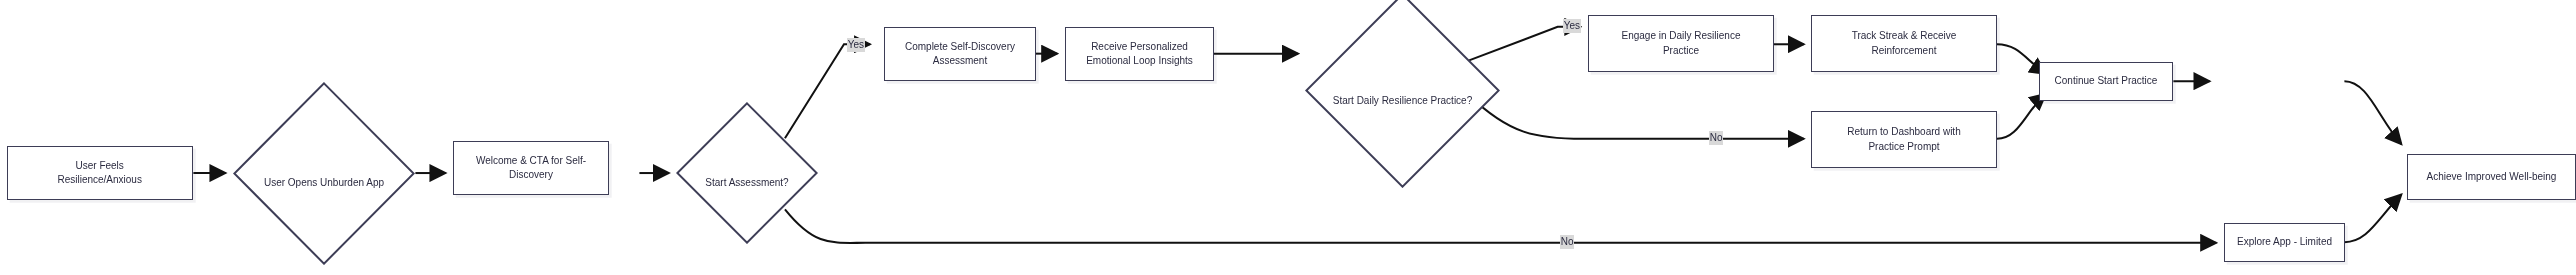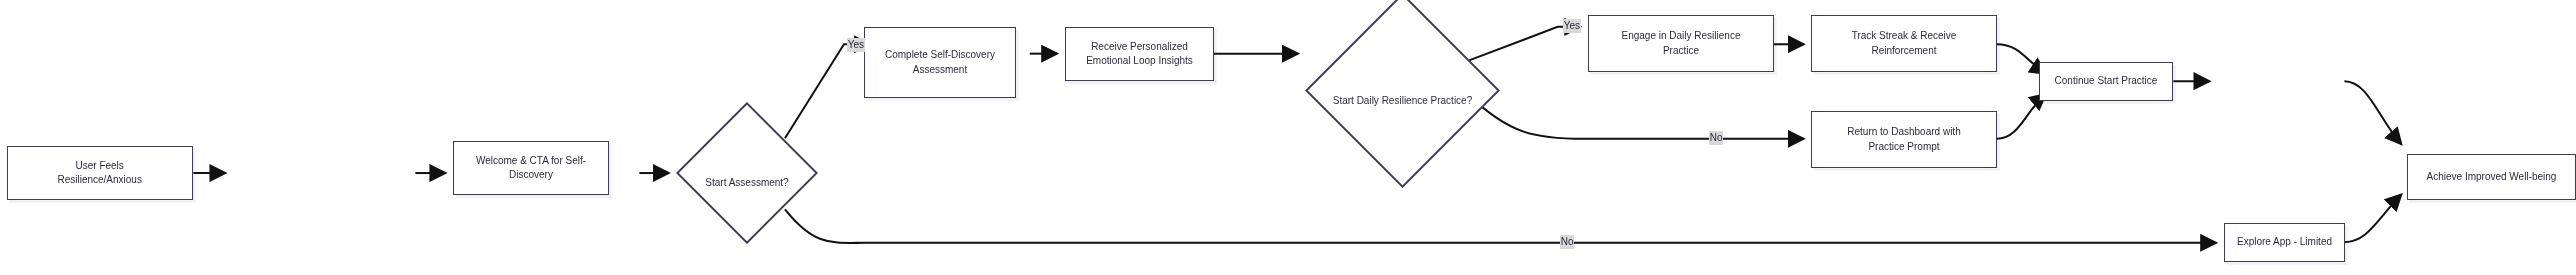--- a/index.html
+++ b/index.html
@@ -117,36 +117,42 @@
     <path d="M3495,361 C3530,361 3545,325 3580,290" stroke="#111111" stroke-width="3" fill="none" marker-end="url(#arrow)"></path>
   </svg>
 
   <div class="node process" style="left:6.7px; top:146px; width:186px; height:54px;">
     <span>
       <span>User Feels</span><br>
       <span>Resilience/Anxious</span>
     </span>
   </div>
 
+  <div class="node decision" style="left:233px; top:82px; width:182px; height:183px;">
+    <svg class="diamond-shape" viewBox="0 0 272 273" preserveAspectRatio="none">
+      <polygon points="136,2 270,136.5 136,271 2,136.5" fill="#ffffff" stroke="#3d3d56" stroke-width="3"></polygon>
+    </svg>
+    <span class="diamond-label">User Opens Unburden App</span>
+  </div>
 
   <div class="node process" style="left:453px; top:141px; width:156px; height:54px;">
     <span>
       <span>Welcome &amp; CTA for Self-</span><br>
       <span>Discovery</span>
     </span>
   </div>
 
   <div class="node decision" style="left:676px; top:102px; width:142px; height:142px;">
     <svg class="diamond-shape" viewBox="0 0 212 212" preserveAspectRatio="none">
       <polygon points="106,2 210,106 106,210 2,106" fill="#ffffff" stroke="#3d3d56" stroke-width="3"></polygon>
     </svg>
     <span class="diamond-label">Start Assessment?</span>
   </div>
 
-  <div class="node process" style="left:864px; top:27px; width:152px; height:71px;">
+  <div class="node process" style="left:884px; top:27px; width:152px; height:54px;">
     <span>
       <span>Complete Self-Discovery</span><br>
       <span>Assessment</span>
     </span>
   </div>
 
   <div class="node process" style="left:1065px; top:27px; width:149px; height:54px;">
     <span>
       <span>Receive Personalized</span><br>
       <span>Emotional Loop Insights</span>

